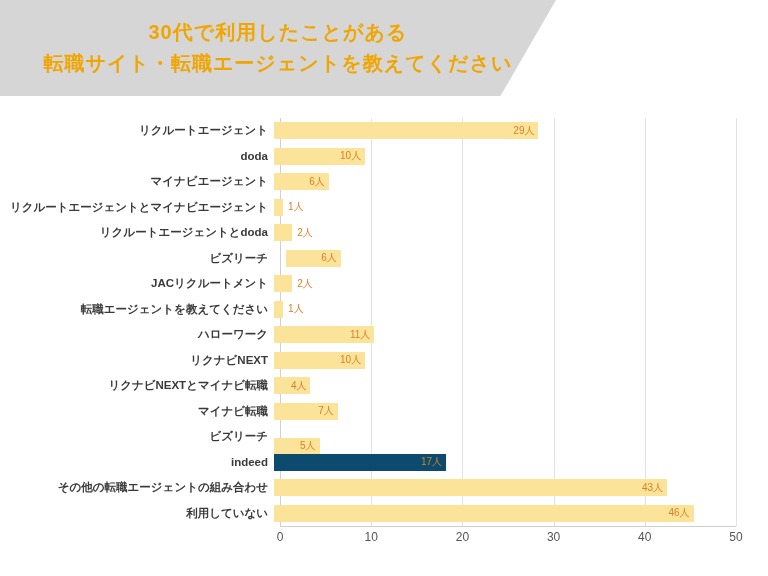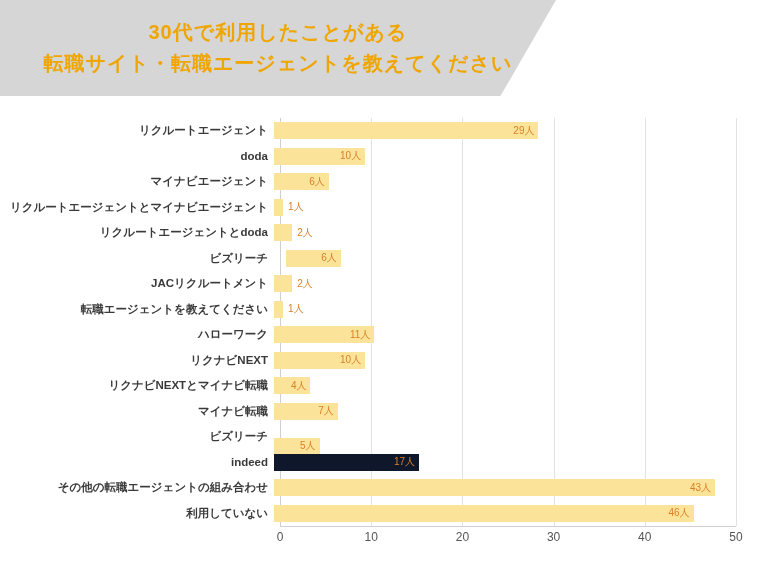--- a/index.html
+++ b/index.html
@@ -257,29 +257,29 @@
           <div class="row-label">ビズリーチ</div>
           <div class="bar-cell">
             <div class="bar" style="background: rgb(252, 227, 154); width: 45.6px; margin-top: 19px;">
               <span class="bar-value" style="color: rgb(217, 128, 38);">5人</span>
             </div>
           </div>
         </div>
         <div class="row" style="top: 331.5px; height: 25.5px;">
           <div class="row-label">indeed</div>
           <div class="bar-cell">
-            <div class="bar" style="background: #0f172a; width: 145px;">
+            <div class="bar" style="background: #0c4a6e; width: 172px;">
               <span class="bar-value" style="color: rgb(217, 128, 38);">17人</span>
             </div>
           </div>
         </div>
         <div class="row" style="top: 357px; height: 25.5px;">
           <div class="row-label">その他の転職エージェントの組み合わせ</div>
           <div class="bar-cell">
-            <div class="bar" style="background: rgb(252, 227, 154); width: 441px;">
+            <div class="bar" style="background: rgb(252, 227, 154); width: 393px;">
               <span class="bar-value" style="color: rgb(217, 128, 38);">43人</span>
             </div>
           </div>
         </div>
         <div class="row" style="top: 382.5px; height: 25.5px;">
           <div class="row-label">利用していない</div>
           <div class="bar-cell">
             <div class="bar" style="background: rgb(252, 227, 154); width: 419.52px;">
               <span class="bar-value" style="color: rgb(217, 128, 38);">46人</span>
             </div>

